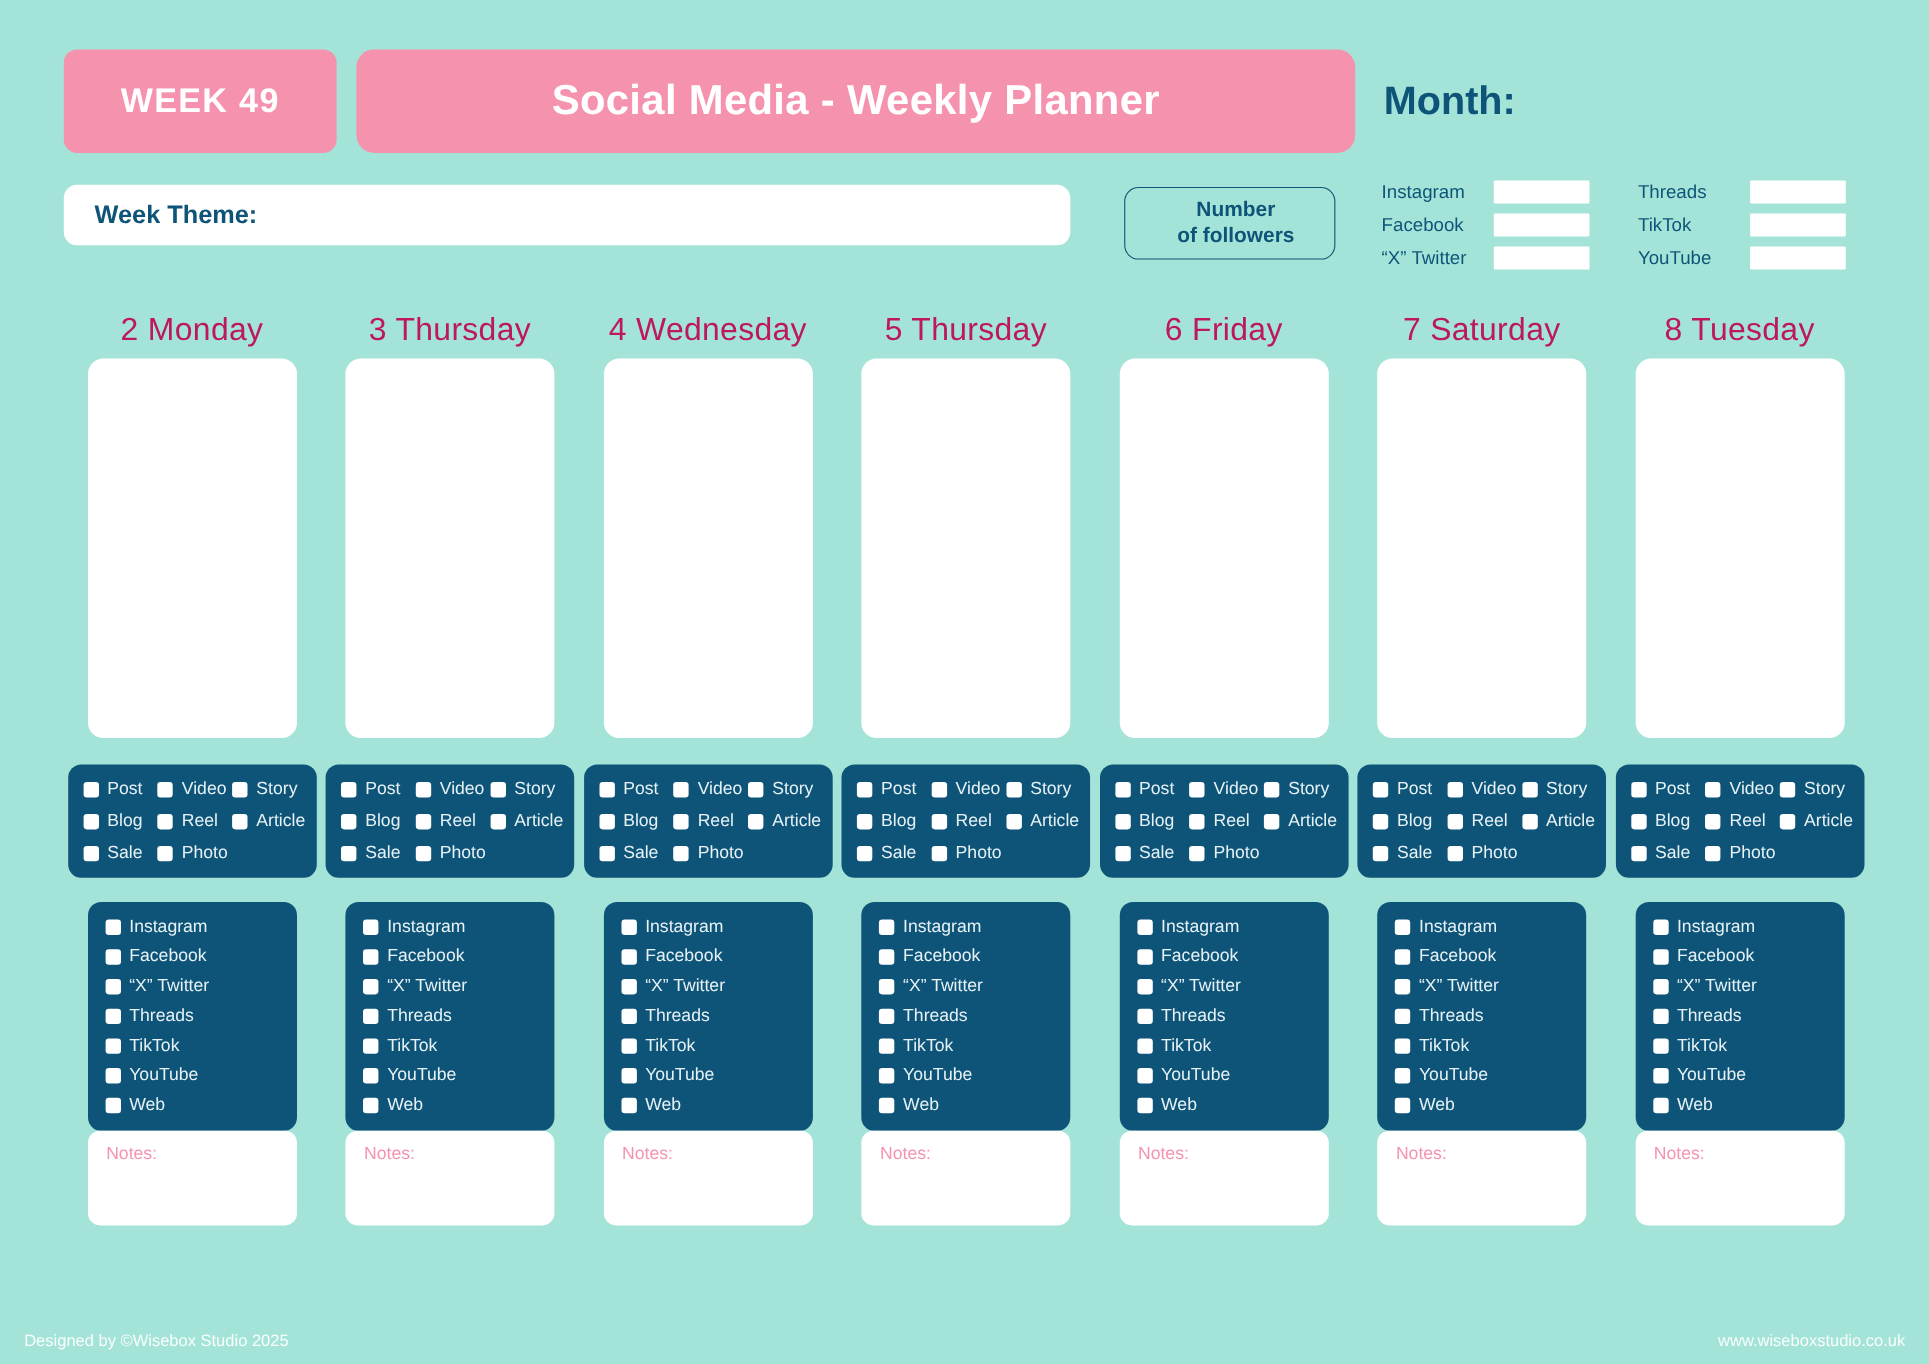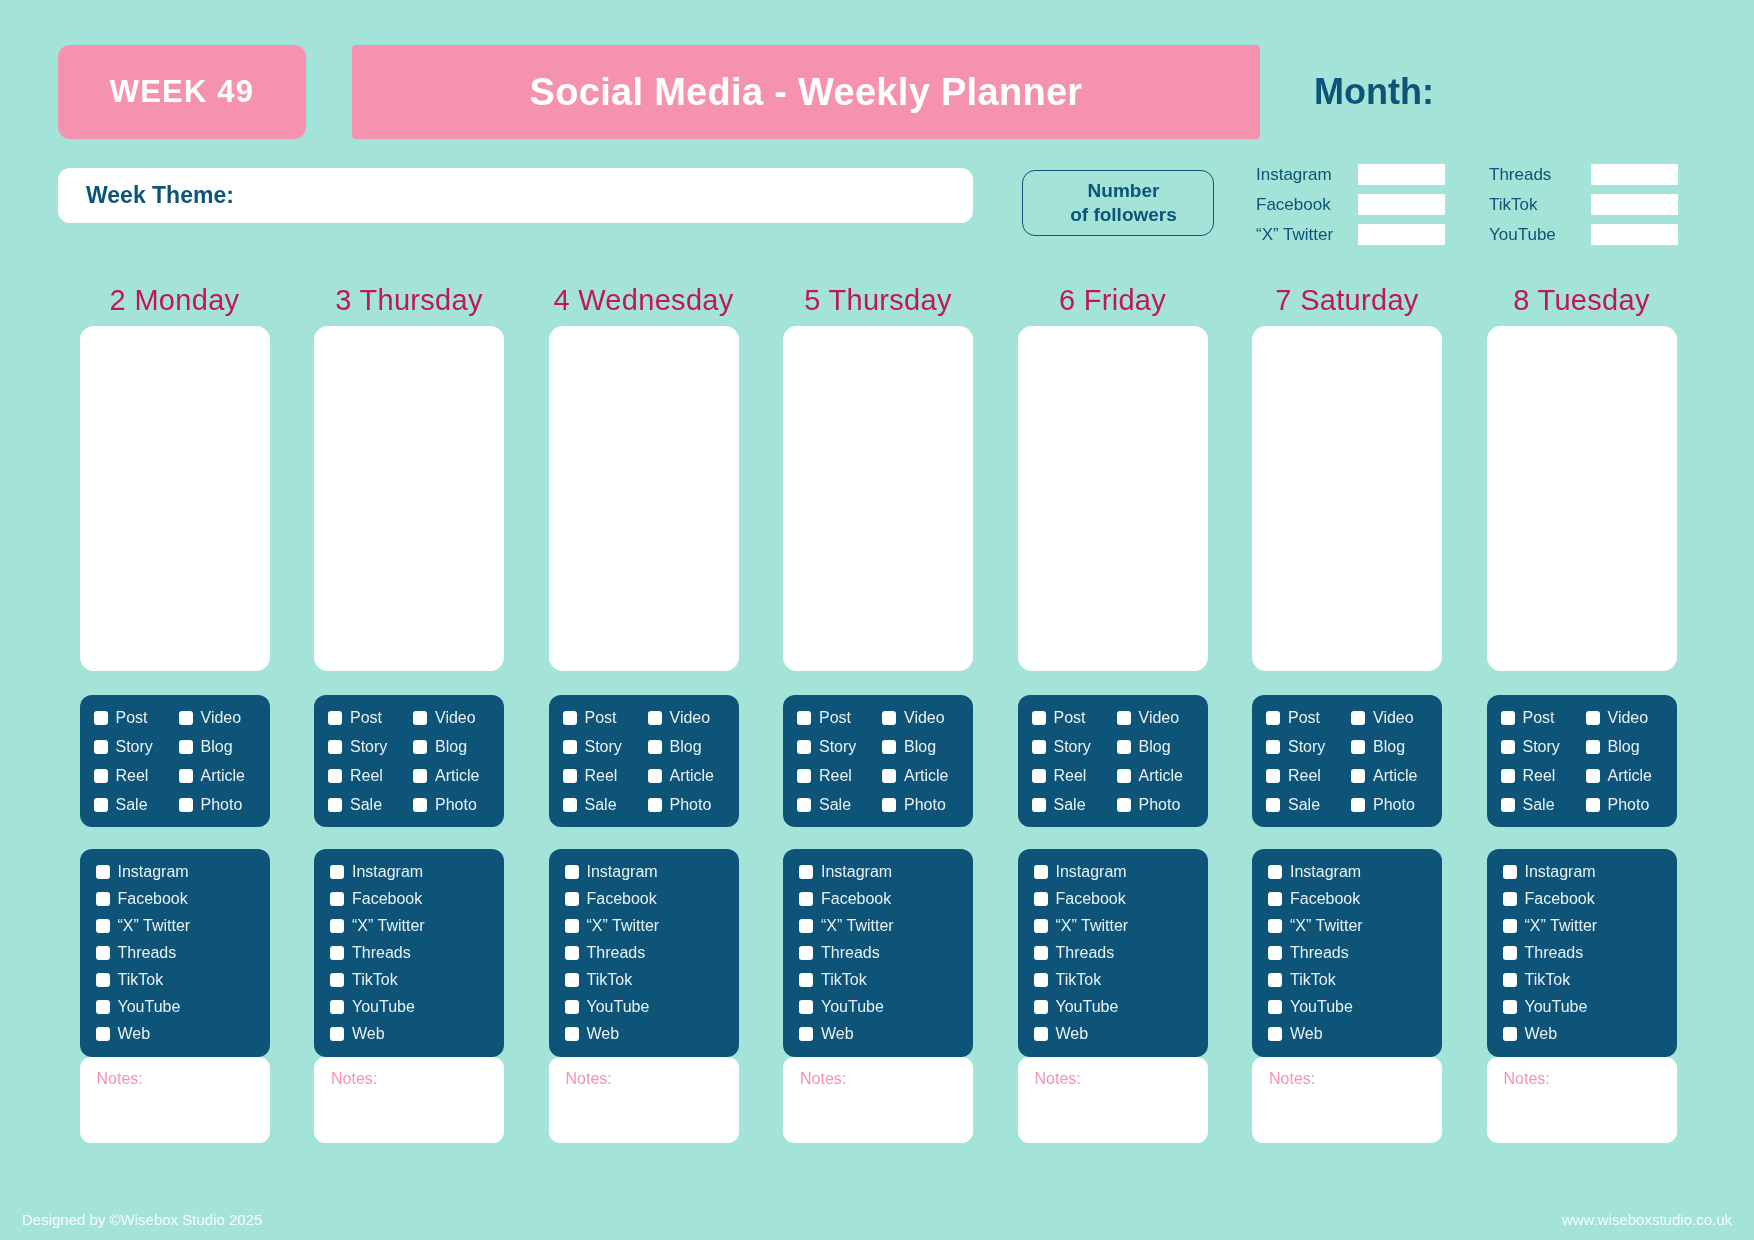--- a/index.html
+++ b/index.html
@@ -18,42 +18,42 @@
 
   
   .header-row {
     position: absolute;
     left: 58px;
     top: 45px;
     width: 1640px;
     height: 94px;
     display: flex;
     align-items: center;
-    gap: 46px;
+    gap: 18px;
   }
 
   .week-badge {
     width: 248px;
     height: 94px;
     background: #f593ae;
     border-radius: 12px;
     display: flex;
     align-items: center;
     justify-content: center;
     color: #ffffff;
     font-size: 31px;
     font-weight: bold;
     letter-spacing: 1.2px;
   }
 
   .title-banner {
     width: 908px;
     height: 94px;
     background: #f593ae;
-    border-radius: 4px;
+    border-radius: 16px;
     display: flex;
     align-items: center;
     justify-content: center;
     color: #ffffff;
     font-size: 38px;
     font-weight: bold;
     letter-spacing: 0.3px;
   }
 
   .month-label {
@@ -176,27 +176,27 @@
 
   .day-card {
     width: 190px;
     height: 345px;
     background: #ffffff;
     border-radius: 14px;
     margin-top: 4px;
   }
 
   .content-block {
-    width: 190px;
+    width: 226px;
     background: #0d5478;
     border-radius: 12px;
     margin-top: 24px;
     padding: 14px 10px 13px 14px;
     display: grid;
-    grid-template-columns: 1fr 1fr;
+    grid-template-columns: 1fr 1fr 1fr;
     row-gap: 11px;
     column-gap: 4px;
   }
 
   .platform-block {
     width: 190px;
     background: #0d5478;
     border-radius: 12px;
     margin-top: 22px;
     padding: 14px 10px 14px 16px;

